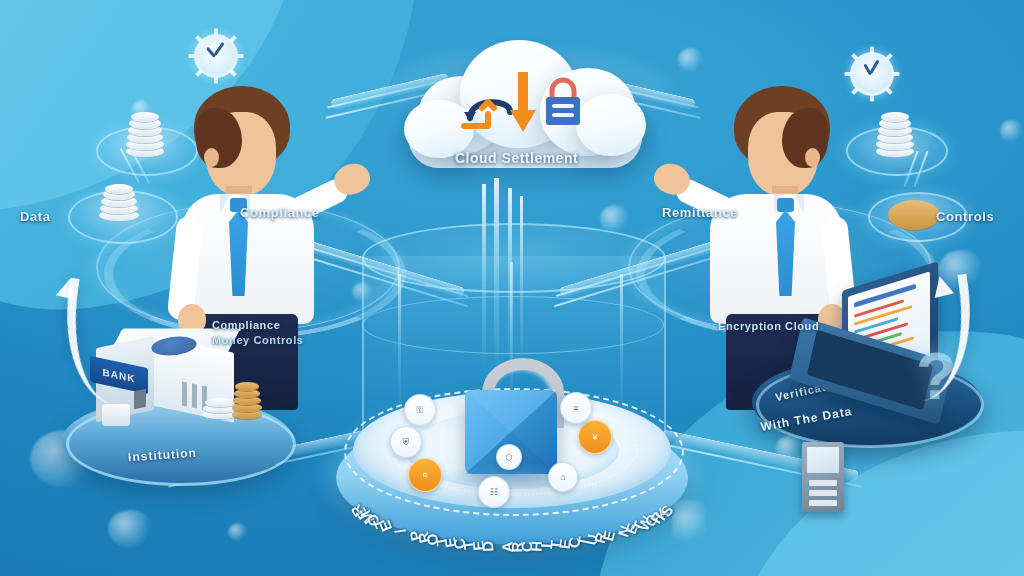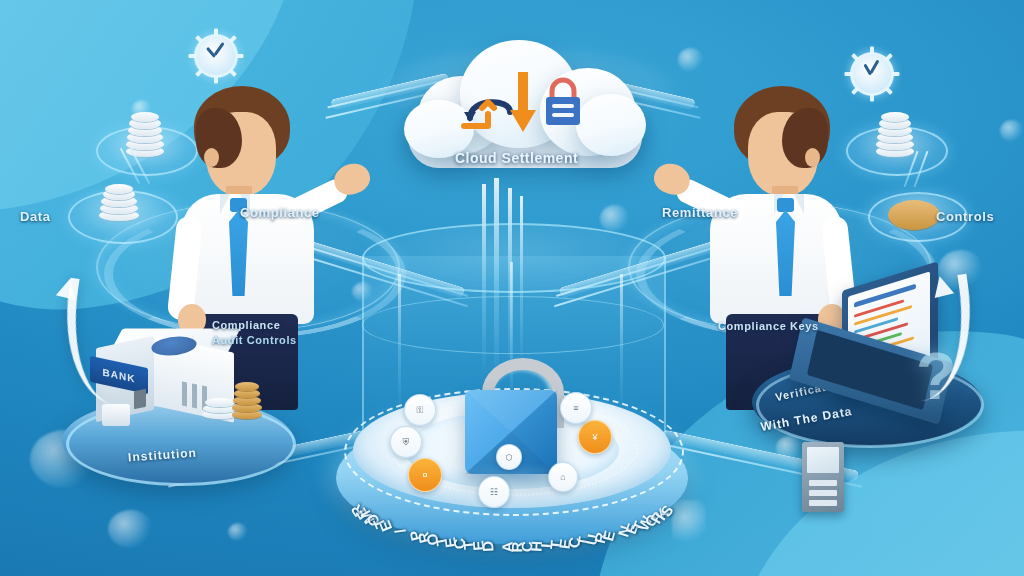--- a/index.html
+++ b/index.html
@@ -470,21 +470,21 @@
   <div class="abs coins" style="left:232px;top:376px;width:34px;height:46px;">
     <div class="coin g" style="left:0;top:34px;width:30px;height:9px;"></div>
     <div class="coin g" style="left:0;top:27px;width:30px;height:9px;"></div>
     <div class="coin g" style="left:1px;top:20px;width:28px;height:9px;"></div>
     <div class="coin g" style="left:2px;top:13px;width:26px;height:9px;"></div>
     <div class="coin g" style="left:3px;top:6px;width:24px;height:9px;"></div>
   </div>
 
   <div class="flabel two sm" style="left:212px;top:318px;">
     <div>Compliance</div>
-    <div style="color:#bfe4fa;">Audit Controls</div>
+    <div style="color:#bfe4fa;">Money Controls</div>
   </div>
 
   <div class="arrow-swoosh" style="left:62px;top:282px;transform:rotate(8deg);"></div>
   <div class="arrow-head" style="left:58px;top:278px;border-width:0 10px 20px 10px;border-color:transparent transparent rgba(255,255,255,.92) transparent;transform:rotate(14deg);"></div>
 
   <div class="abs disc disc-dark" style="left:752px;top:358px;width:230px;height:88px;"></div>
   <div class="abs disc-band" style="left:756px;top:362px;width:222px;height:80px;opacity:.75;"></div>
   <div class="disc-label" style="left:774px;top:378px;transform:rotate(-12deg);font-size:11px;">Verification Gateway</div>
   <div class="disc-label" style="left:760px;top:412px;transform:rotate(-10deg);">With The Data</div>
 
@@ -499,21 +499,21 @@
       <div class="lt-row" style="left:6px;top:52px;width:48px;background:#5cb85c;"></div>
       <div class="lt-row" style="left:6px;top:60px;width:60px;background:#f0a93c;"></div>
       <div class="lt-row" style="left:6px;top:68px;width:40px;background:#4ea8d8;"></div>
       <div class="lt-row" style="left:6px;top:76px;width:52px;background:#d9534f;"></div>
     </div>
     <div class="lt-base" style="left:6px;top:62px;width:150px;height:66px;"></div>
     <div class="lt-keys" style="left:22px;top:70px;width:116px;height:48px;"></div>
   </div>
 
   <div class="flabel sm" style="left:718px;top:320px;">
-    <span>Compliance Keys</span>
+    <span>Encryption Cloud</span>
   </div>
 
   <div class="qmark" style="left:916px;top:338px;">?</div>
   <div class="arrow-swoosh" style="left:906px;top:278px;transform:scaleX(-1) rotate(8deg);"></div>
   <div class="arrow-head" style="left:932px;top:276px;border-width:0 10px 20px 10px;border-color:transparent transparent rgba(255,255,255,.92) transparent;transform:rotate(-14deg);"></div>
 
   <div class="phone" style="left:802px;top:442px;width:42px;height:70px;">
     <div class="phone-scr" style="left:5px;top:5px;width:32px;height:26px;"></div>
     <div class="abs" style="left:7px;top:38px;width:28px;height:6px;background:#dfe8f0;border-radius:1px;"></div>
     <div class="abs" style="left:7px;top:48px;width:28px;height:6px;background:#dfe8f0;border-radius:1px;"></div>

